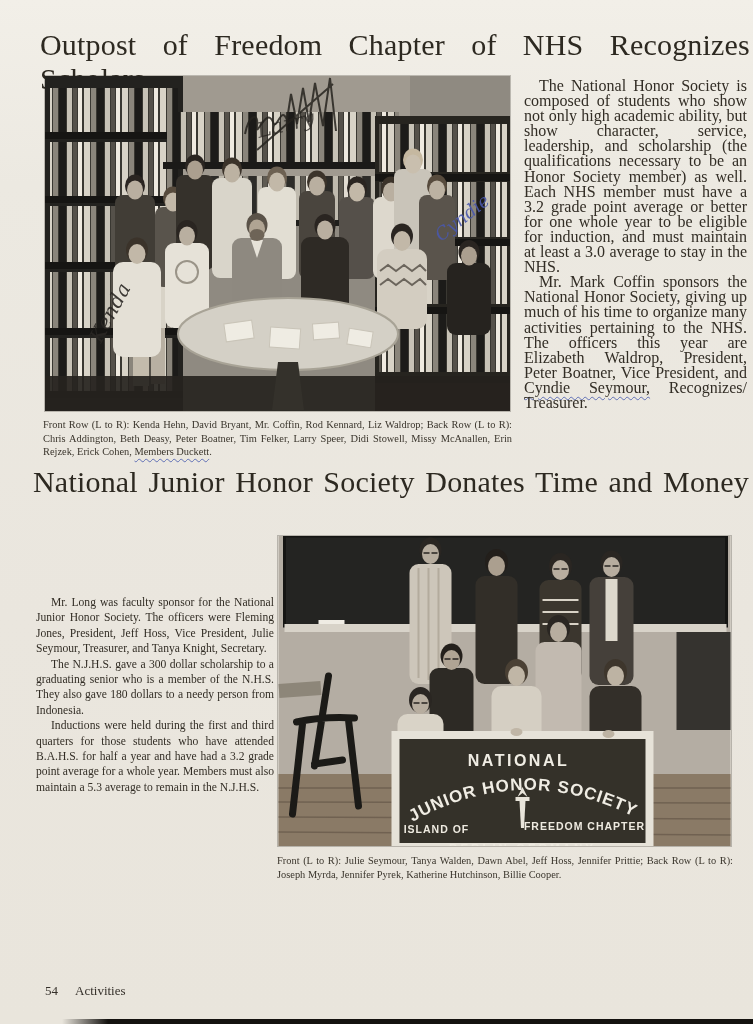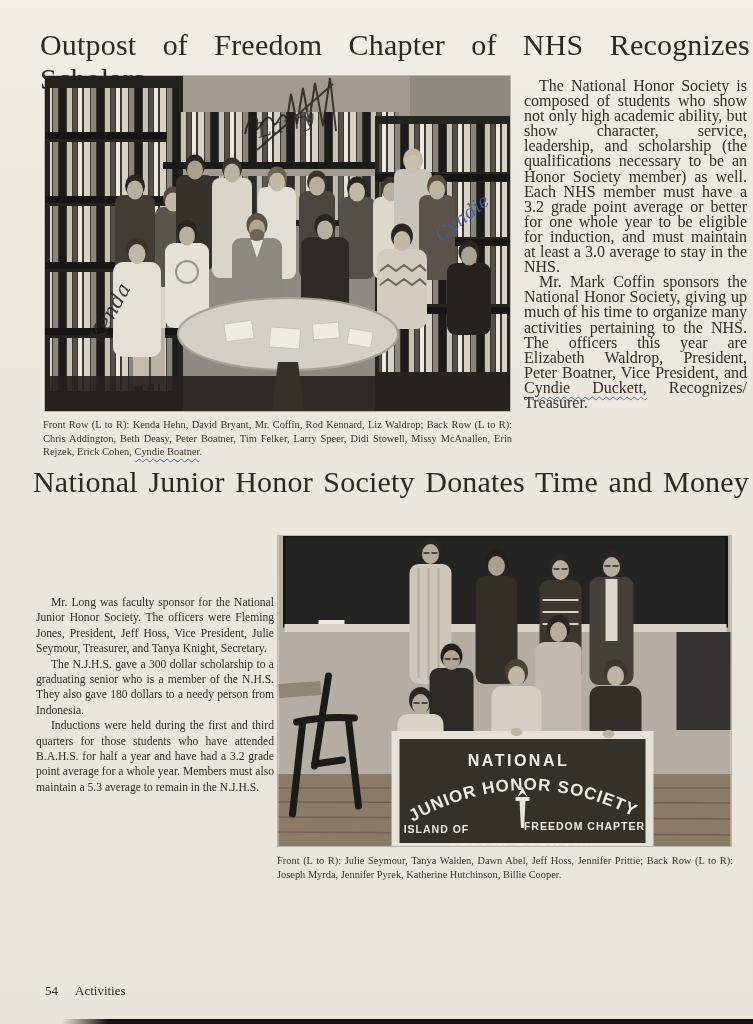--- a/index.html
+++ b/index.html
@@ -188,24 +188,24 @@
     <g>
       <path d="M200,58 C204,38 214,36 212,50 C210,64 222,30 228,46 C232,56 236,28 242,44 L246,18 L252,48 L258,12 L264,46 L270,7 L278,50 L285,2 L291,55 M212,74 L288,8" fill="none" stroke="#26231f" stroke-width="2" opacity=".85"></path>
       <text class="sig" transform="translate(214,62) rotate(-14)" font-size="21" fill="#26231f" opacity=".75">Larry</text>
       <text class="sig" transform="translate(396,166) rotate(-38)" font-size="18" fill="#4a58ab" opacity=".9">Cyndie</text>
       <text class="sig" transform="translate(56,268) rotate(-62)" font-size="20" fill="#2a2724" opacity=".9">Kenda</text>
     </g>
   </svg>
 
   <div class="body-col col-right">
     <p>The National Honor Society is composed of students who show not only high academic ability, but show character, service, leadership, and scholarship (the qualifications necessary to be an Honor Society member) as well. Each NHS member must have a 3.2 grade point average or better for one whole year to be eligible for induction, and must maintain at least a 3.0 average to stay in the NHS.</p>
-    <p><span>Mr. Mark Coffin sponsors the National Honor Society, giving up much of his time to organize many activities pertaining to the NHS. The officers this year are Elizabeth Waldrop, President, Peter Boatner, Vice President, and </span><span class="u-blue">Cyndie Duckett,</span><span> Recognizes/​Treasurer.</span></p>
+    <p><span>Mr. Mark Coffin sponsors the National Honor Society, giving up much of his time to organize many activities pertaining to the NHS. The officers this year are Elizabeth Waldrop, President, Peter Boatner, Vice President, and </span><span class="u-blue">Cyndie Seymour,</span><span> Recognizes/​Treasurer.</span></p>
   </div>
 
-  <div class="caption" id="cap1"><span>Front Row (L to R): Kenda Hehn, David Bryant, Mr. Coffin, Rod Kennard, Liz Waldrop; Back Row (L to R): Chris Addington, Beth Deasy, Peter Boatner, Tim Felker, Larry Speer, Didi Stowell, Missy McAnallen, Erin Rejzek, Erick Cohen, </span><span class="u-blue">Cyndie Boatner</span><span>.</span></div>
+  <div class="caption" id="cap1"><span>Front Row (L to R): Kenda Hehn, David Bryant, Mr. Coffin, Rod Kennard, Liz Waldrop; Back Row (L to R): Chris Addington, Beth Deasy, Peter Boatner, Tim Felker, Larry Speer, Didi Stowell, Missy McAnallen, Erin Rejzek, Erick Cohen, </span><span class="u-blue">Members Duckett</span><span>.</span></div>
 
   <h1 class="headline" id="h2">National Junior Honor Society Donates Time and Money</h1>
 
   <div class="body-col col-left">
     <p>Mr. Long was faculty sponsor for the National Junior Honor Society. The officers were Fleming Jones, President, Jeff Hoss, Vice President, Julie Seymour, Treasurer, and Tanya Knight, Secretary.</p>
     <p>The N.J.H.S. gave a 300 dollar scholarship to a graduating senior who is a member of the N.H.S. They also gave 180 dollars to a needy person from Indonesia.</p>
     <p>Inductions were held during the first and third quarters for those students who have attended B.A.H.S. for half a year and have had a 3.2 grade point average for a whole year. Members must also maintain a 5.3 average to remain in the N.J.H.S.</p>
   </div>
 
   <svg class="photo" id="photo2" width="453" height="310" viewBox="0 0 452 310">

